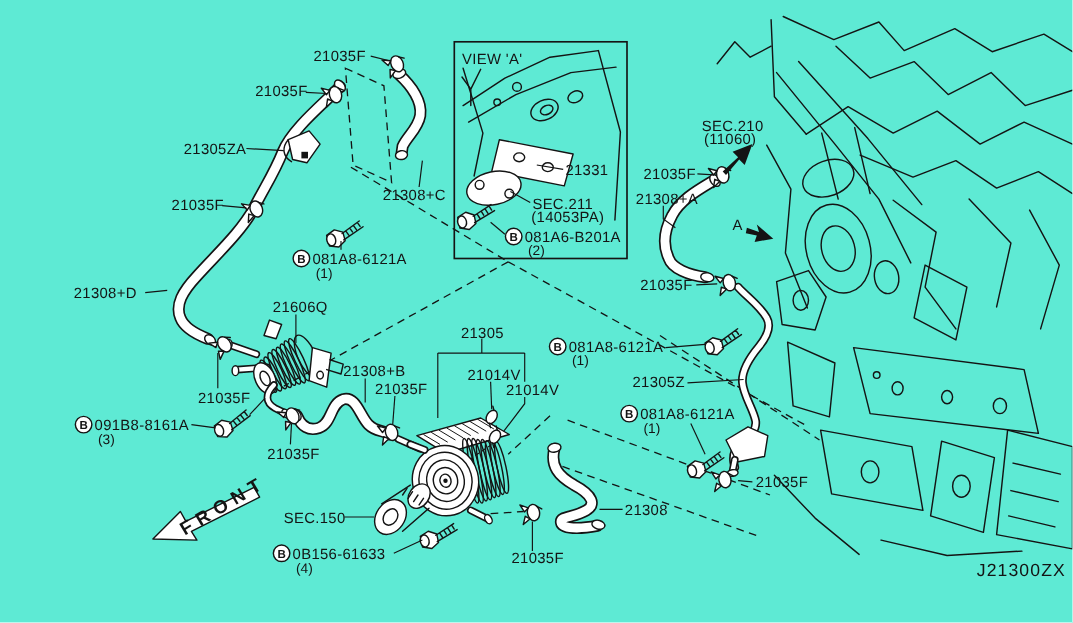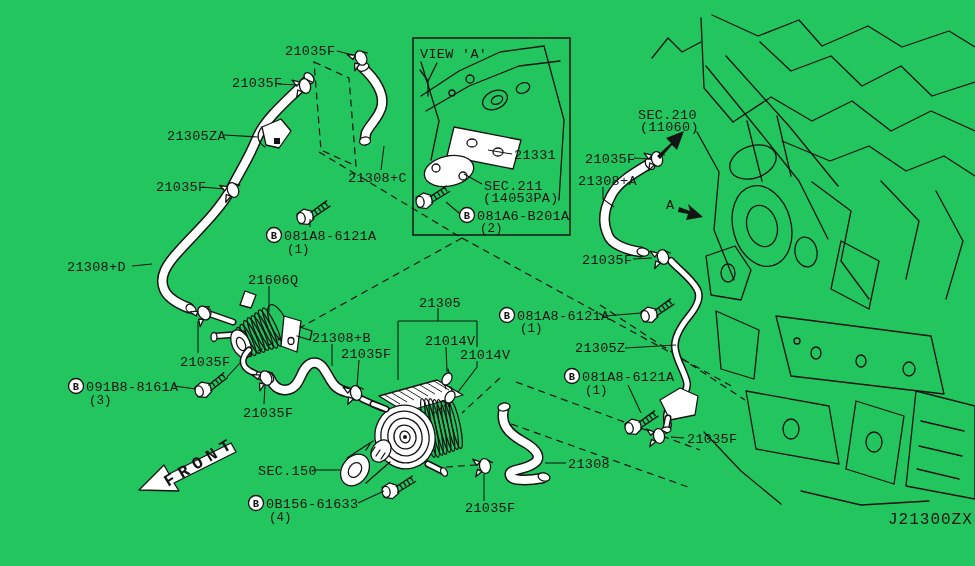--- a/index.html
+++ b/index.html
@@ -1,17 +1,17 @@
 <!DOCTYPE html>
 <html><head>
 <meta charset="utf-8">
 <style>
   html,body{margin:0;padding:0;background:#fff;}
-  #stage{position:relative;width:975px;height:566px;background:#22c55e;overflow:hidden;
-         font-family:Liberation Mono, monospace;}
+  #stage{position:relative;width:975px;height:566px;background:#5eead4;overflow:hidden;
+         font-family:Liberation Sans, sans-serif;}
   svg{display:block;}
   .ln{fill:none;stroke:#141414;stroke-width:1.3;stroke-linecap:round;stroke-linejoin:round;}
   .fw{fill:#ffffff;stroke:#141414;stroke-width:1.3;stroke-linejoin:round;}
   .thin{fill:none;stroke:#141414;stroke-width:1.05;}
   .dash{fill:none;stroke:#141414;stroke-width:1.2;stroke-dasharray:7 5;}
   .dash2{fill:none;stroke:#141414;stroke-width:1.1;stroke-dasharray:4 3;}
   .tube-o{fill:none;stroke:#141414;stroke-width:11;stroke-linecap:round;}
   .tube-i{fill:none;stroke:#ffffff;stroke-width:8;stroke-linecap:round;}
   .pipe-o{fill:none;stroke:#141414;stroke-width:8;stroke-linecap:round;}
   .pipe-i{fill:none;stroke:#ffffff;stroke-width:5;stroke-linecap:round;}

